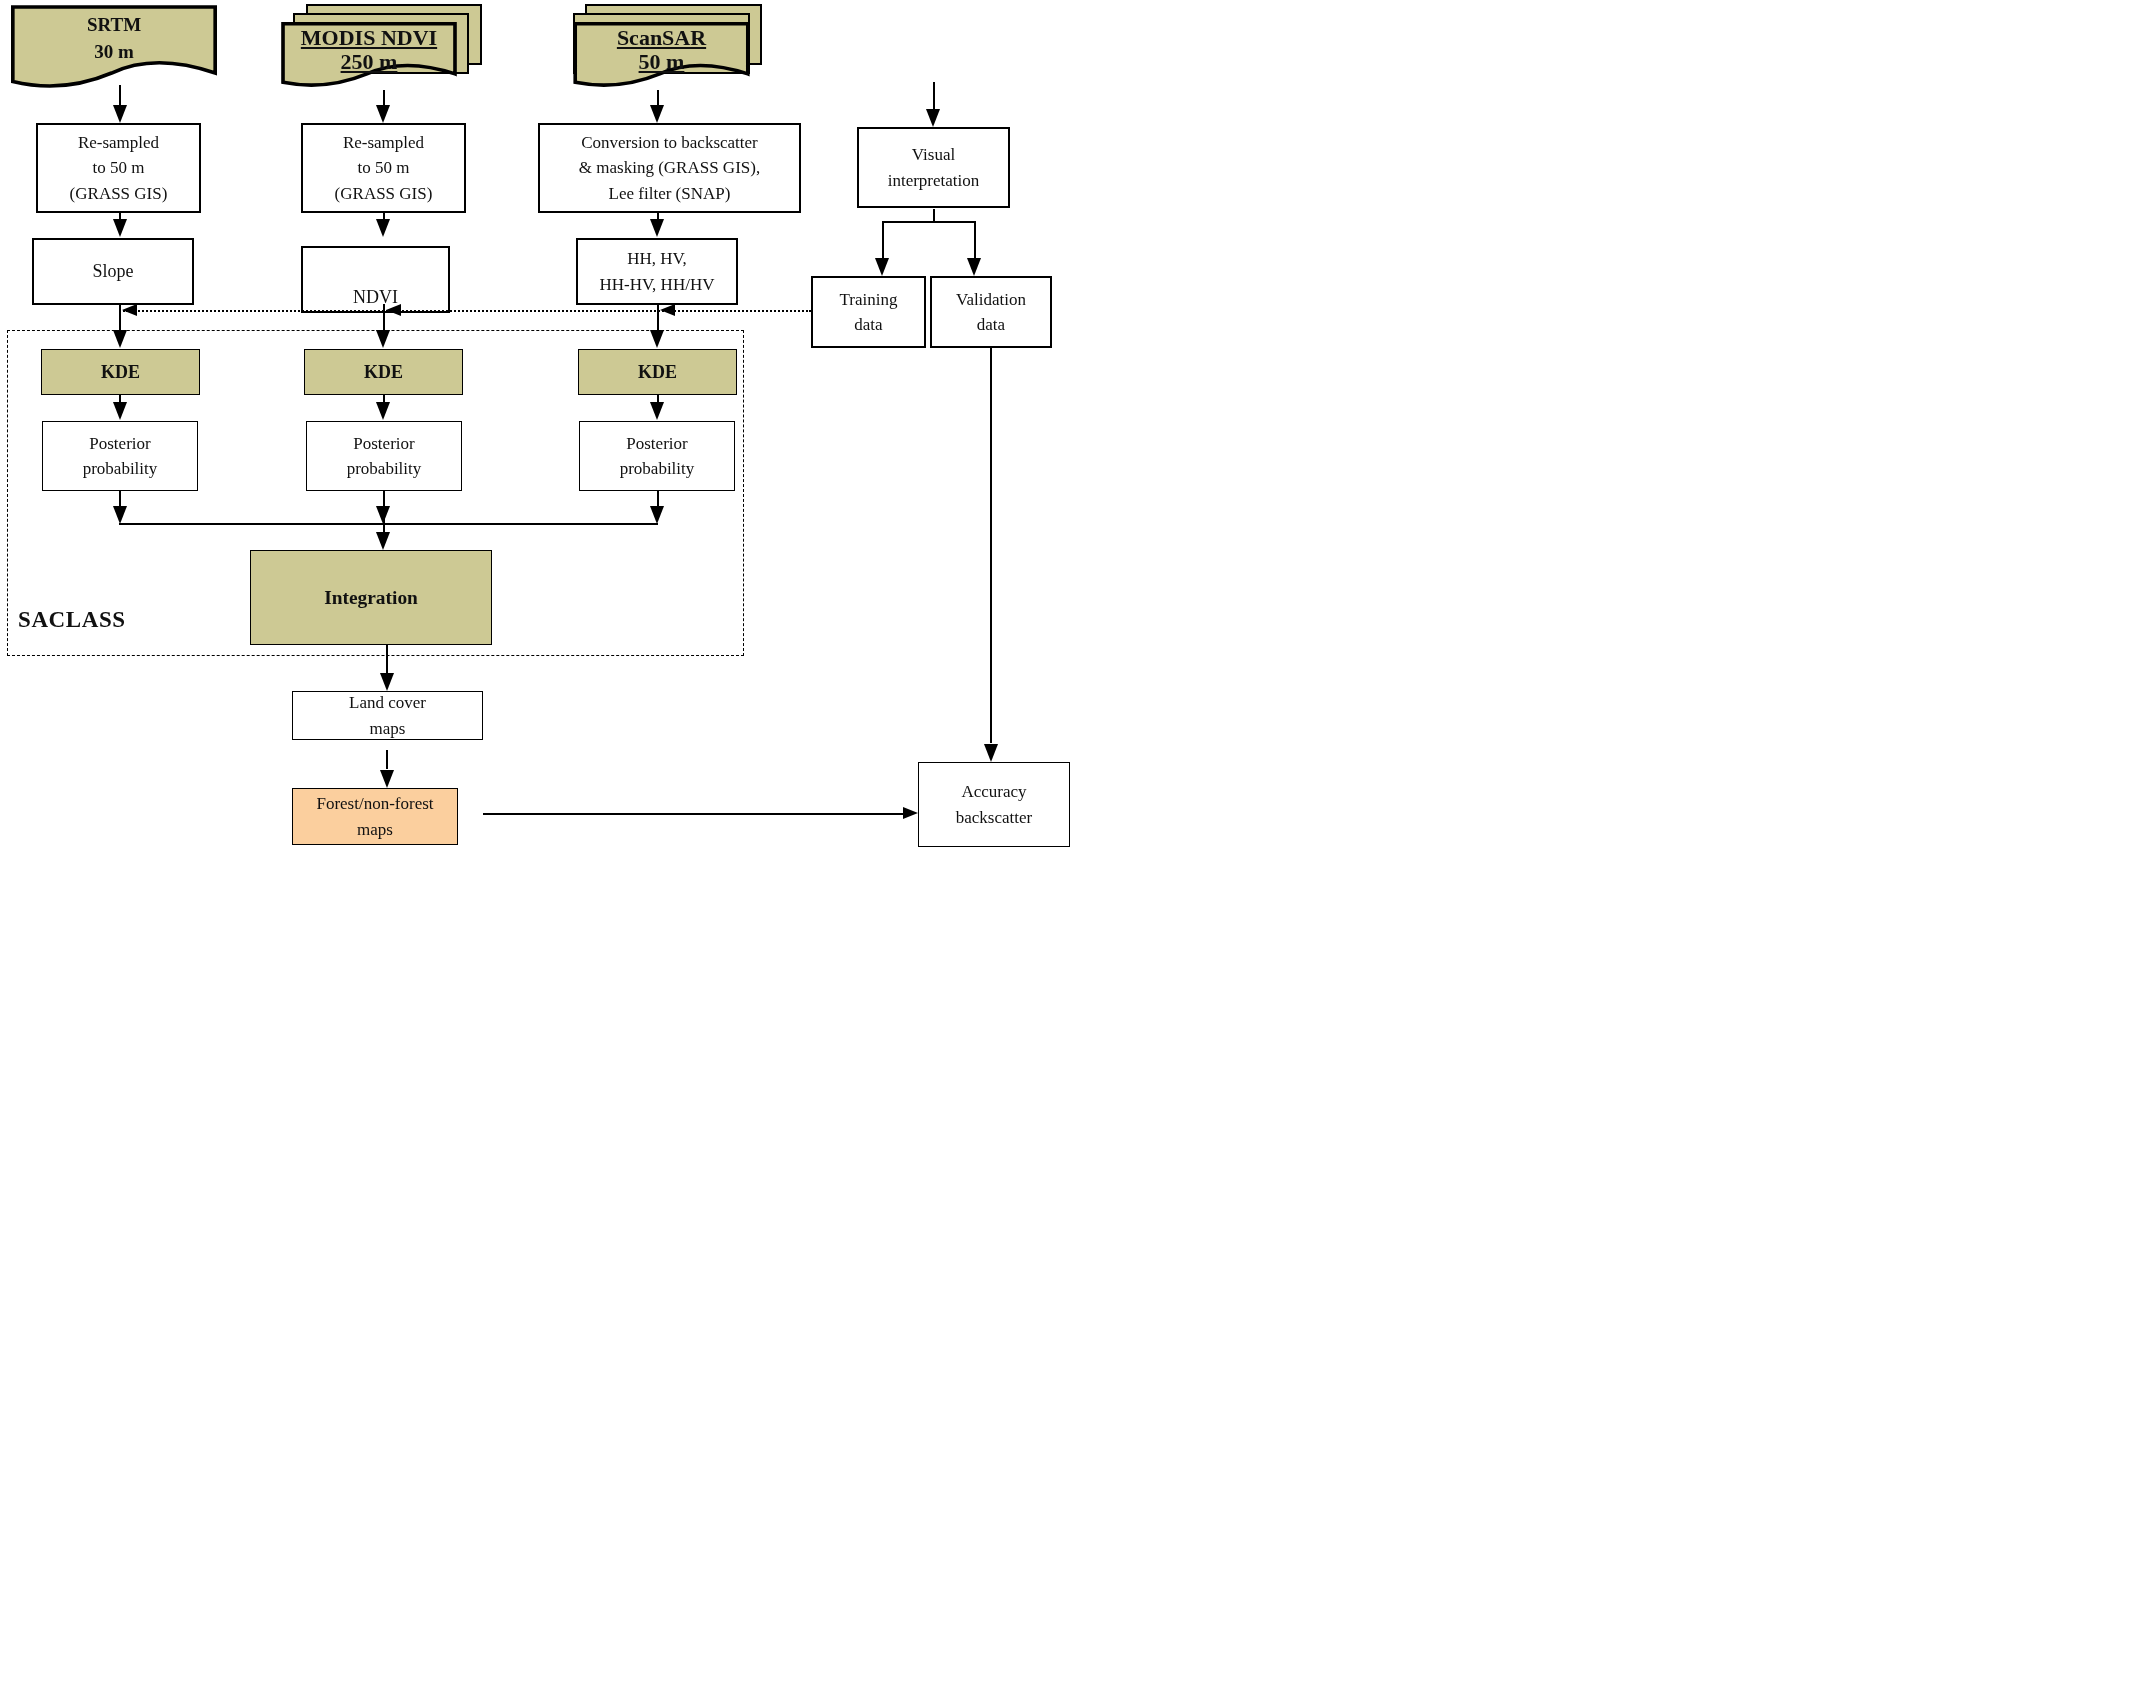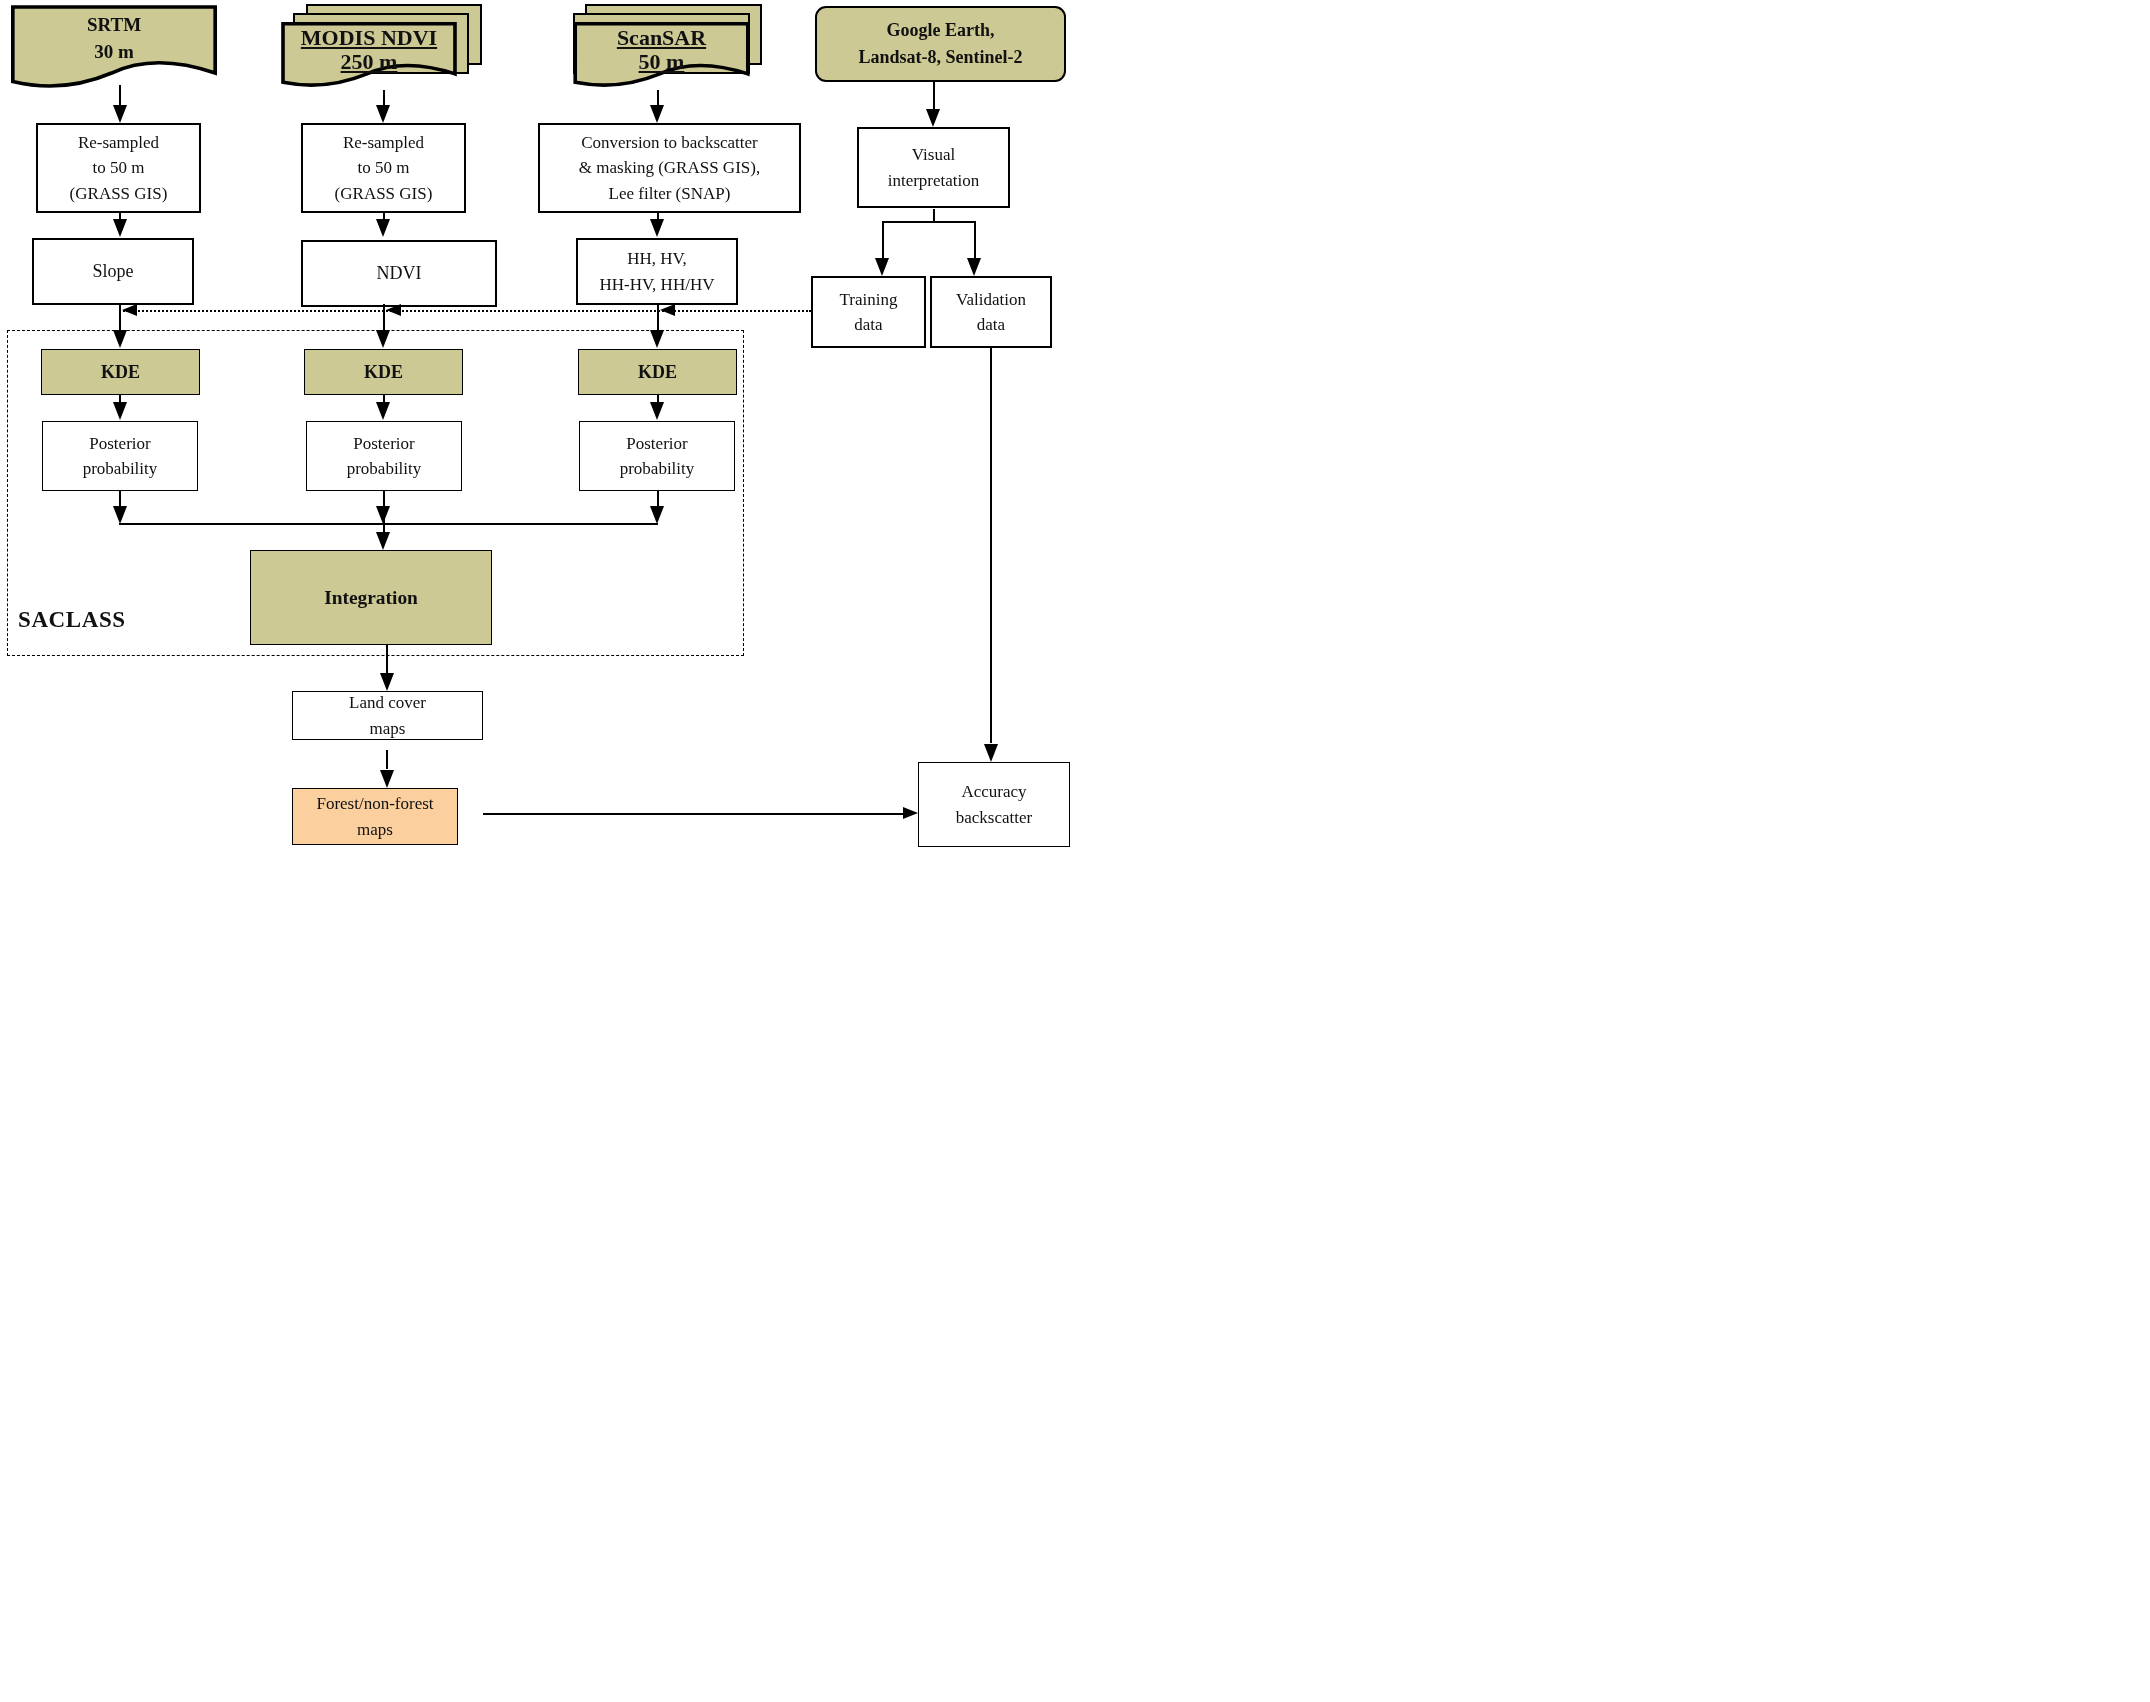--- a/index.html
+++ b/index.html
@@ -81,24 +81,20 @@
   <div class="docwrap" style="left:561px;top:22px;width:177px;height:70px;margin-left:12px;">
     <svg width="177" height="70" viewBox="0 0 292 116">
       <path d="M3,3 L289,3 L289,86 Q205,58 143,86 Q75,114 3,100 Z" fill="var(--node-fill)" stroke="var(--line)" stroke-width="6"></path>
     </svg>
     <div class="doc-label t29" style="top:3.6px;">
       <div>ScanSAR</div>
       <div>50 m</div>
     </div>
   </div>
 
-  <div class="box olive rounded bold t30" style="left:815px;top:6px;width:251px;height:76px;">
-    <div>Google Earth,</div>
-    <div>Landsat-8, Sentinel-2</div>
-  </div>
 
   <div>
     <div class="vline" style="left:119px;top:85px;height:20px;"></div>
     <div class="head-down" style="left:113px;top:105px;"></div>
   </div>
   <div>
     <div class="vline" style="left:383px;top:90px;height:15px;"></div>
     <div class="head-down" style="left:376px;top:105px;"></div>
   </div>
   <div>
@@ -148,21 +144,21 @@
     <div class="hline" style="left:882px;top:221px;width:93px;"></div>
     <div class="vline" style="left:882px;top:221px;height:37px;"></div>
     <div class="head-down" style="left:875px;top:258px;"></div>
     <div class="vline" style="left:974px;top:221px;height:37px;"></div>
     <div class="head-down" style="left:967px;top:258px;"></div>
   </div>
 
   <div class="box t30" style="left:32px;top:238px;width:162px;height:67px;">
     <div>Slope</div>
   </div>
-  <div class="box t30" style="left:301px;top:240px;width:196px;height:67px;">
+  <div class="box t30" style="left:301px;top:246px;width:149px;height:67px;justify-content:flex-end;">
     <div>NDVI</div>
   </div>
   <div class="box t28" style="left:576px;top:238px;width:162px;height:67px;">
     <div>HH, HV,</div>
     <div>HH-HV, HH/HV</div>
   </div>
 
   <div class="box t28" style="left:811px;top:276px;width:115px;height:72px;">
     <div>Training</div>
     <div>data</div>

